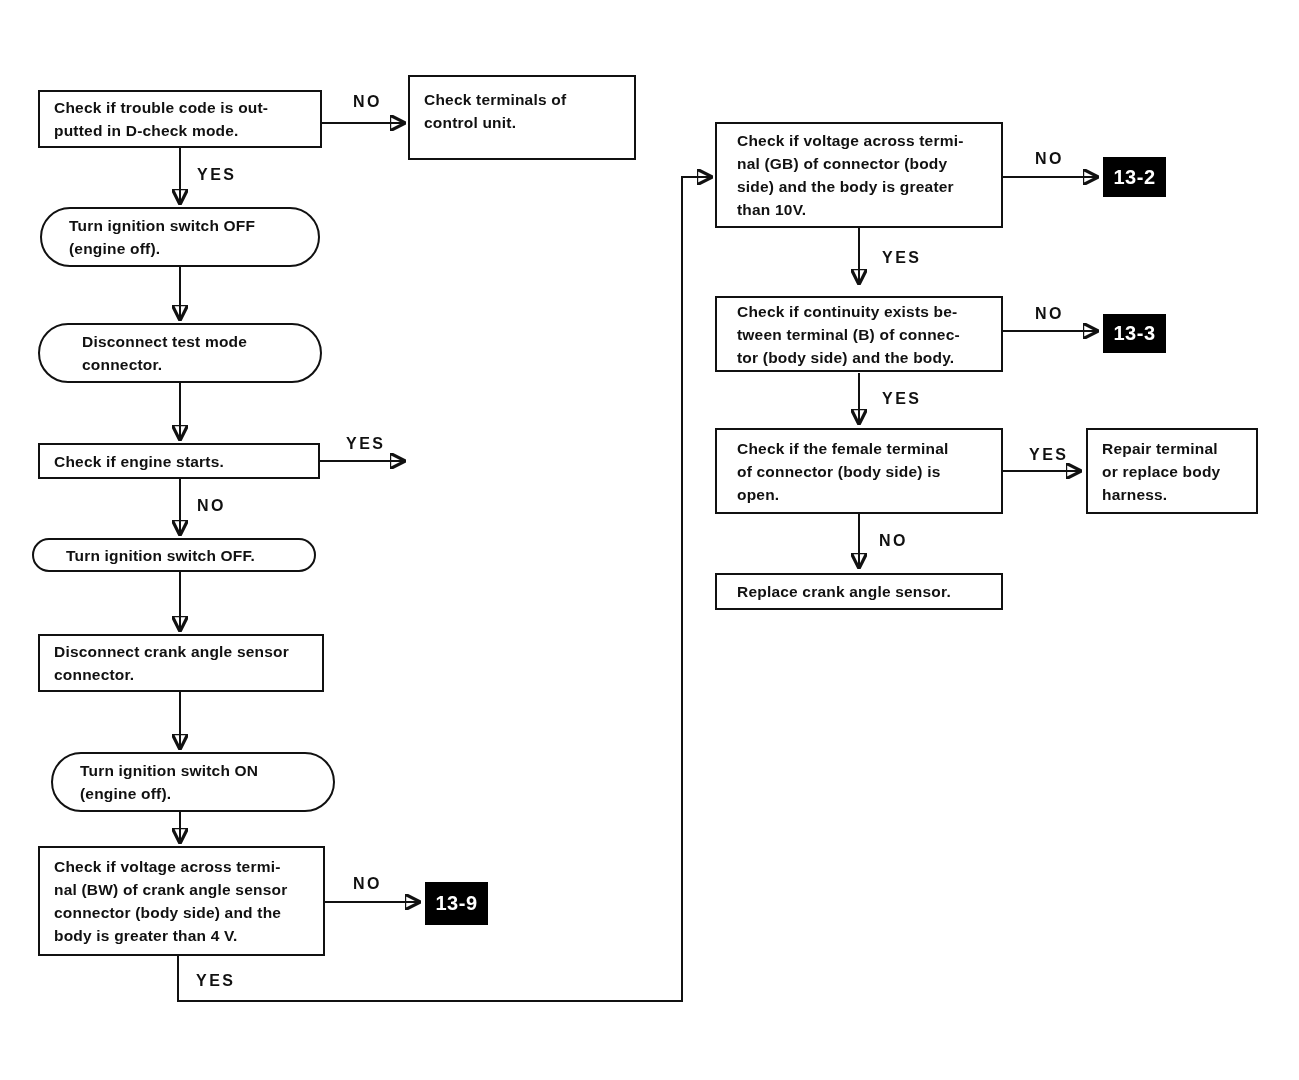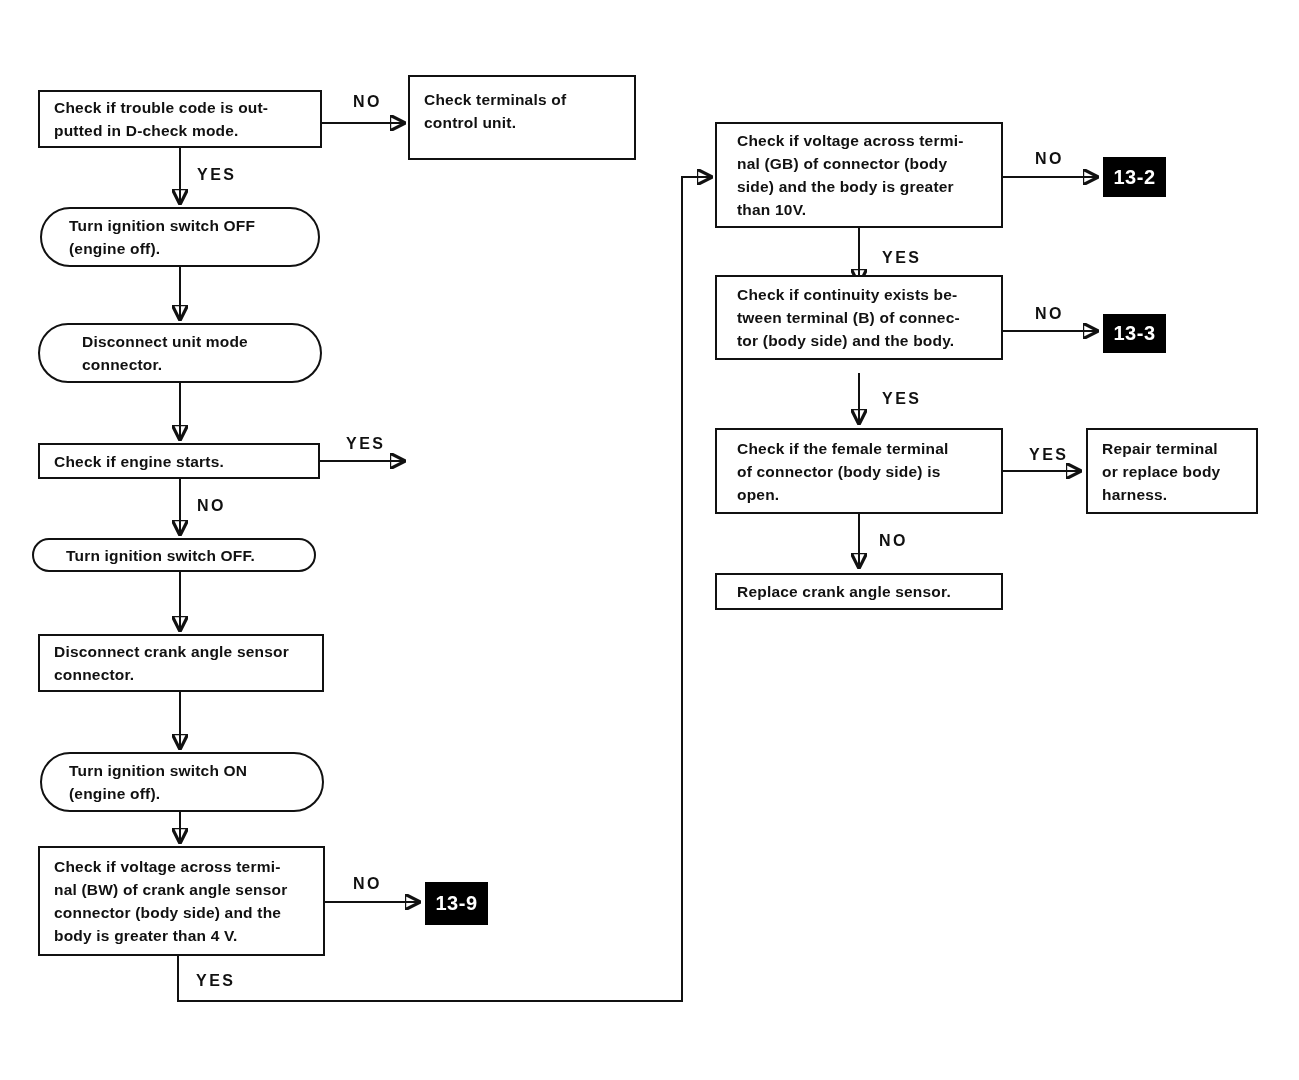--- a/index.html
+++ b/index.html
@@ -87,49 +87,49 @@
 
   <div class="node" style="left:38px;top:90px;width:284px;height:58px;">Check if trouble code is out-
 putted in D-check mode.</div>
 
   <div class="node top" style="left:408px;top:75px;width:228px;height:85px;">Check terminals of
 control unit.</div>
 
   <div class="node stadium" style="left:40px;top:207px;width:280px;height:60px;">Turn ignition switch OFF
 (engine off).</div>
 
-  <div class="node stadium" style="left:38px;top:323px;width:284px;height:60px;padding-left:42px;">Disconnect unit mode
+  <div class="node stadium" style="left:38px;top:323px;width:284px;height:60px;padding-left:42px;">Disconnect test mode
 connector.</div>
 
   <div class="node" style="left:38px;top:443px;width:282px;height:36px;">Check if engine starts.</div>
 
 
   <div class="node stadium" style="left:32px;top:538px;width:284px;height:34px;border-radius:18px;padding-left:32px;">Turn ignition switch OFF.</div>
 
   <div class="node" style="left:38px;top:634px;width:286px;height:58px;">Disconnect crank angle sensor
 connector.</div>
 
-  <div class="node stadium" style="left:40px;top:752px;width:284px;height:60px;">Turn ignition switch ON
+  <div class="node stadium" style="left:51px;top:752px;width:284px;height:60px;">Turn ignition switch ON
 (engine off).</div>
 
   <div class="node" style="left:38px;top:846px;width:287px;height:110px;">Check if voltage across termi-
 nal (BW) of crank angle sensor
 connector (body side) and the
 body is greater than 4 V.</div>
 
   <div class="badge" style="left:425px;top:882px;width:63px;height:43px;">13-9</div>
 
   <div class="node" style="left:715px;top:122px;width:288px;height:106px;padding-left:20px;">Check if voltage across termi-
 nal (GB) of connector (body
 side) and the body is greater
 than 10V.</div>
 
   <div class="badge" style="left:1103px;top:157px;width:63px;height:40px;">13-2</div>
 
-  <div class="node" style="left:715px;top:275px;width:288px;height:85px;padding-left:20px;">Check if continuity exists be-
+  <div class="node" style="left:715px;top:296px;width:288px;height:76px;padding-left:20px;">Check if continuity exists be-
 tween terminal (B) of connec-
 tor (body side) and the body.</div>
 
   <div class="badge" style="left:1103px;top:314px;width:63px;height:39px;">13-3</div>
 
   <div class="node" style="left:1086px;top:428px;width:172px;height:86px;">Repair terminal
 or replace body
 harness.</div>
 
   <div class="node" style="left:715px;top:428px;width:288px;height:86px;padding-left:20px;">Check if the female terminal

